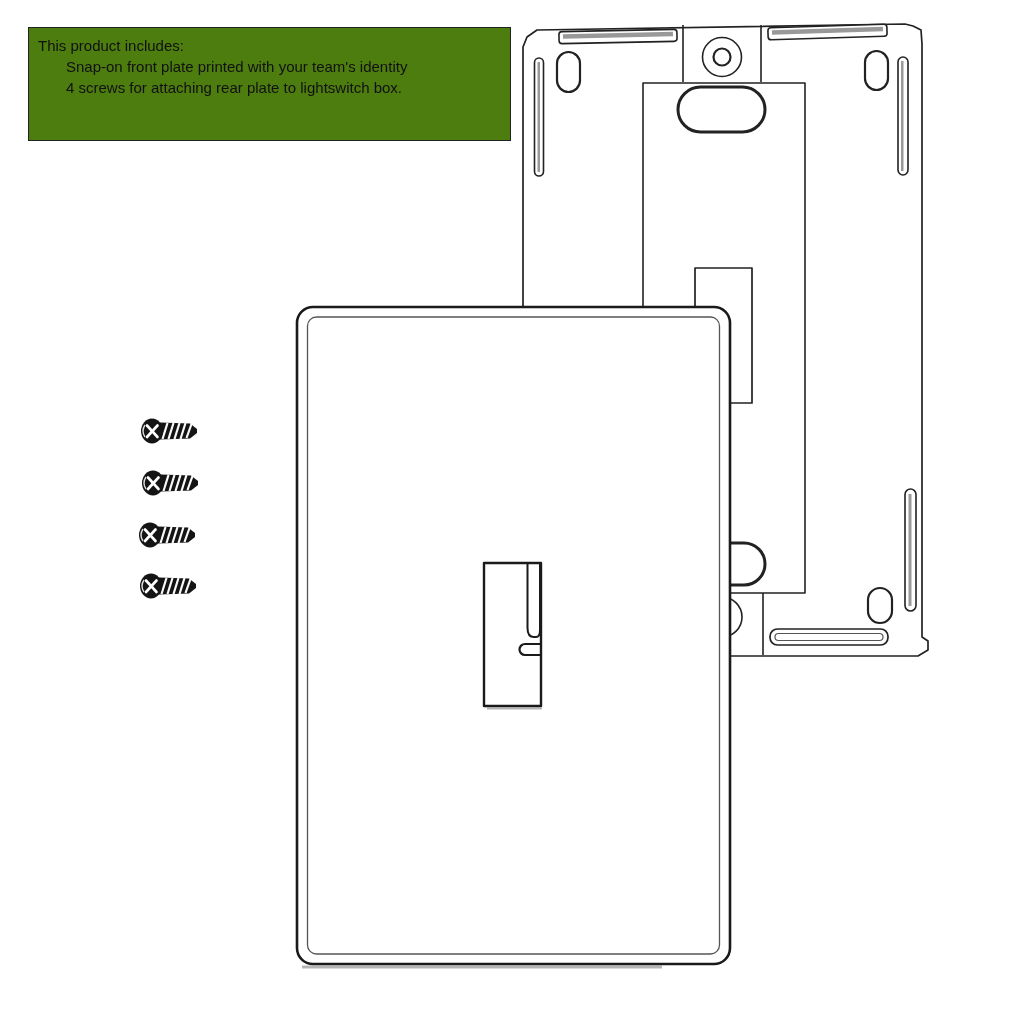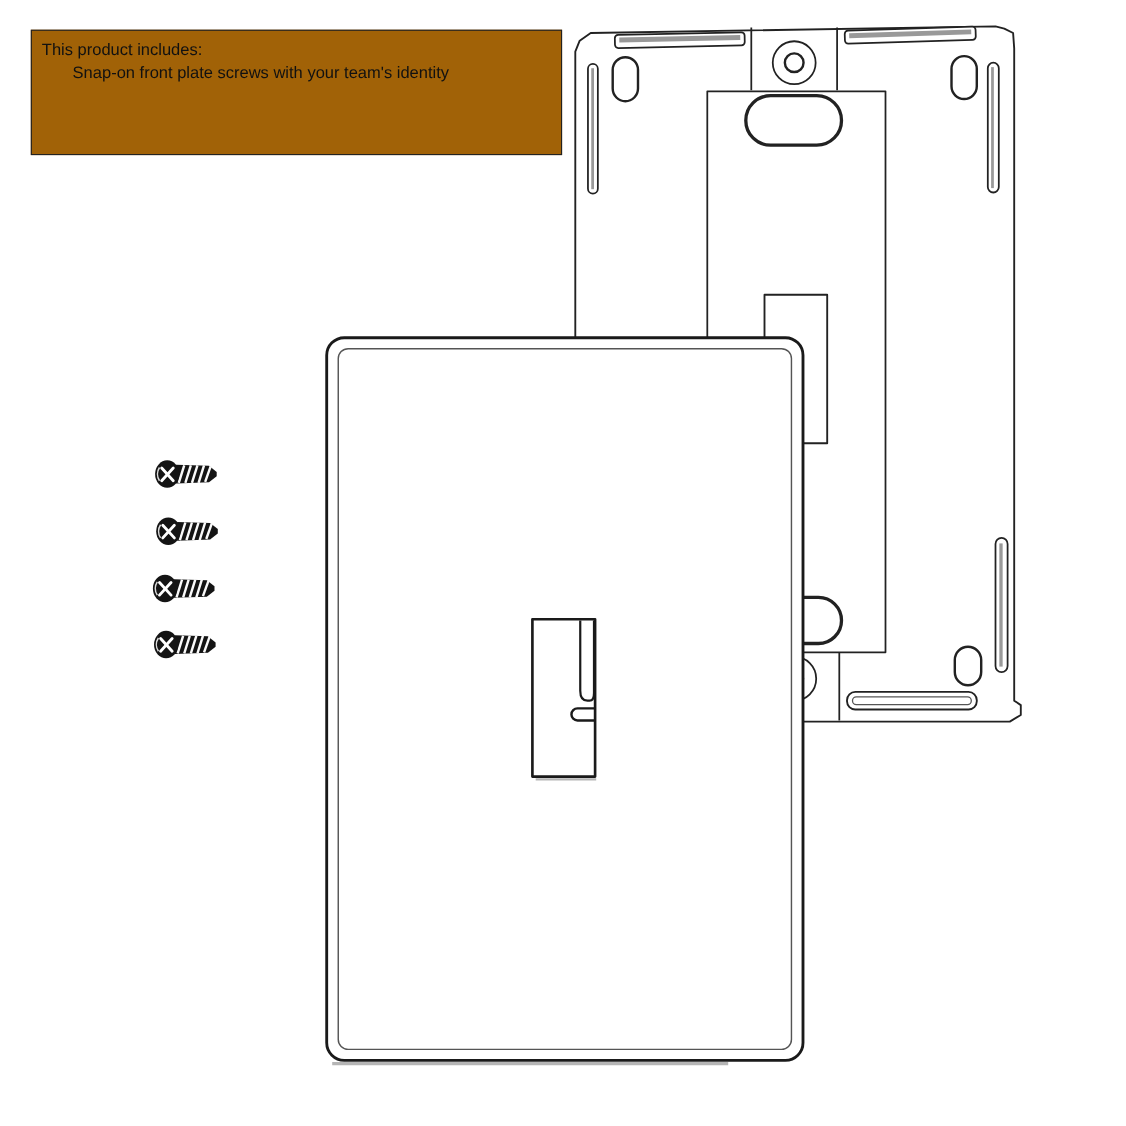--- a/index.html
+++ b/index.html
@@ -14,38 +14,39 @@
   .diagram-svg {
     position: absolute;
     left: 0; top: 0;
     width: 1024px; height: 1024px;
   }
   .info-box {
     position: absolute;
     left: 28px; top: 27px;
     width: 467px; height: 101px;
     border: 1.5px solid #222222;
-    background: #a16207;
+    background: #4d7c0f;
     padding: 7px 5px 4px 9px;
     color: #111111;
     font-size: 15px;
     line-height: 21px;
     z-index: 2;
   }
   .info-title { white-space: nowrap; }
   .info-item { padding-left: 28px; white-space: nowrap; }
 </style>
 </head>
 <body>
 
 <div class="canvas">
 
   <div class="info-box">
     <div class="info-title">This product includes:</div>
-    <div class="info-item">Snap-on front plate screws with your team's identity</div>
+    <div class="info-item">Snap-on front plate printed with your team's identity</div>
+    <div class="info-item">4 screws for attaching rear plate to lightswitch box.</div>
   </div>
 
   <svg class="diagram-svg" viewBox="0 0 1024 1024" xmlns="http://www.w3.org/2000/svg">
 
     <defs>
 
       <g id="screw-symbol">
         <polygon points="8,-8.5 38,-7.5 45,-2 45,2 38,7.5 8,8.5" fill="#141414"></polygon>
         <g stroke="#fafafa" stroke-width="2.2">
           <line x1="10.5" y1="8" x2="15.5" y2="-8"></line>

